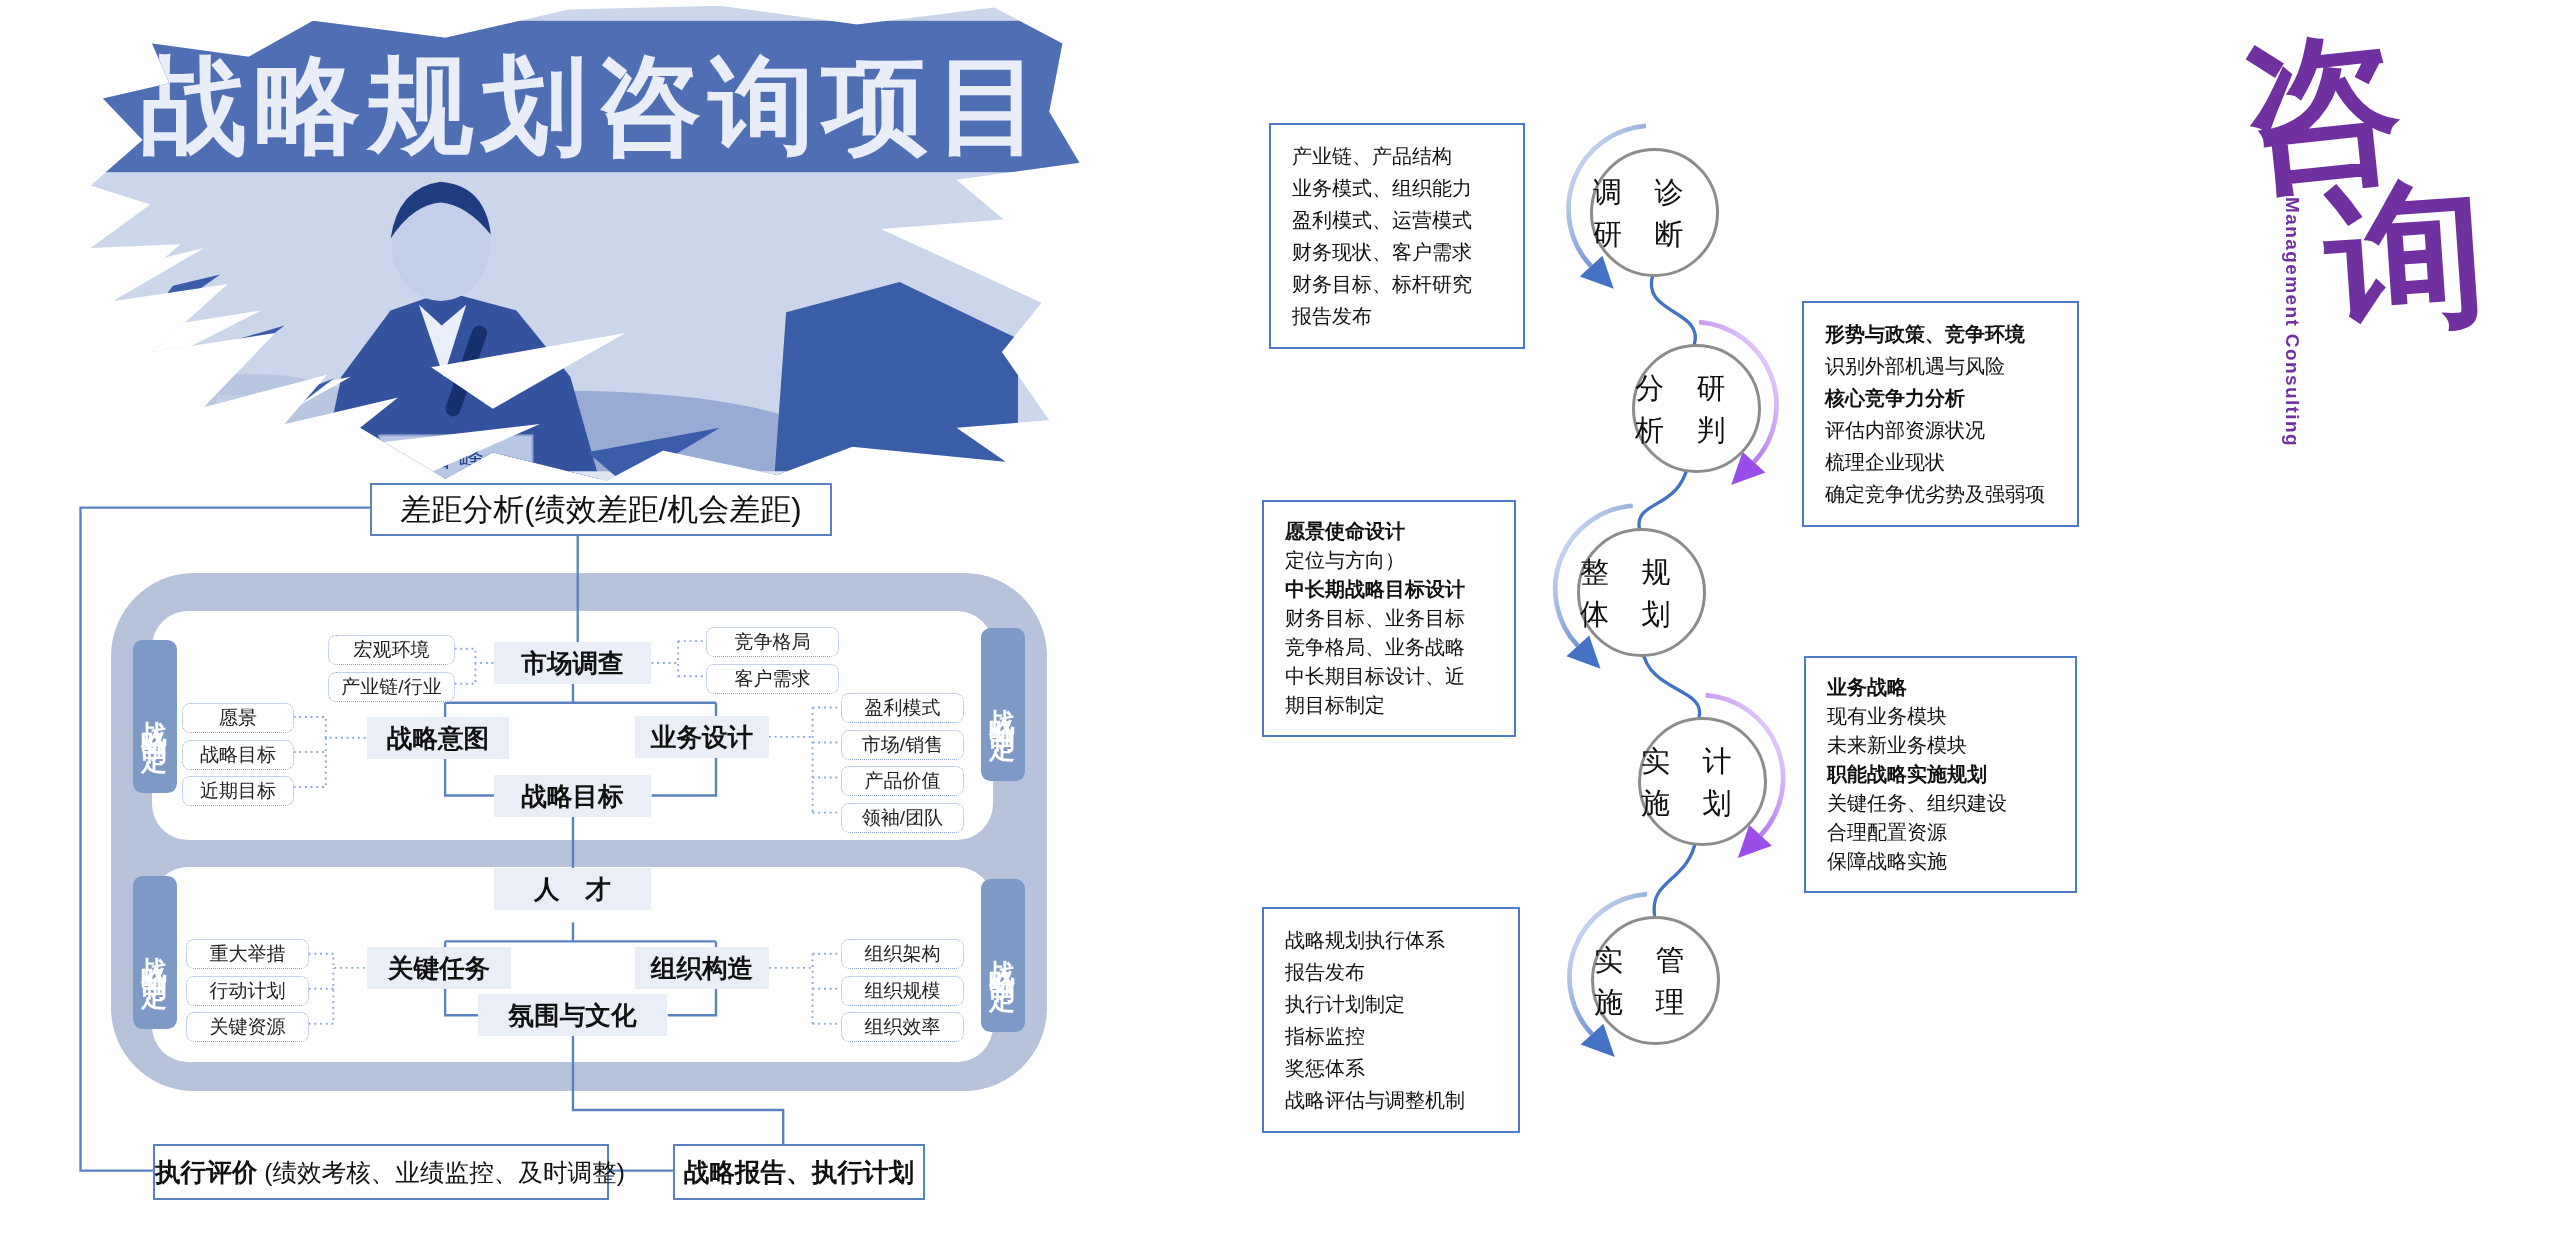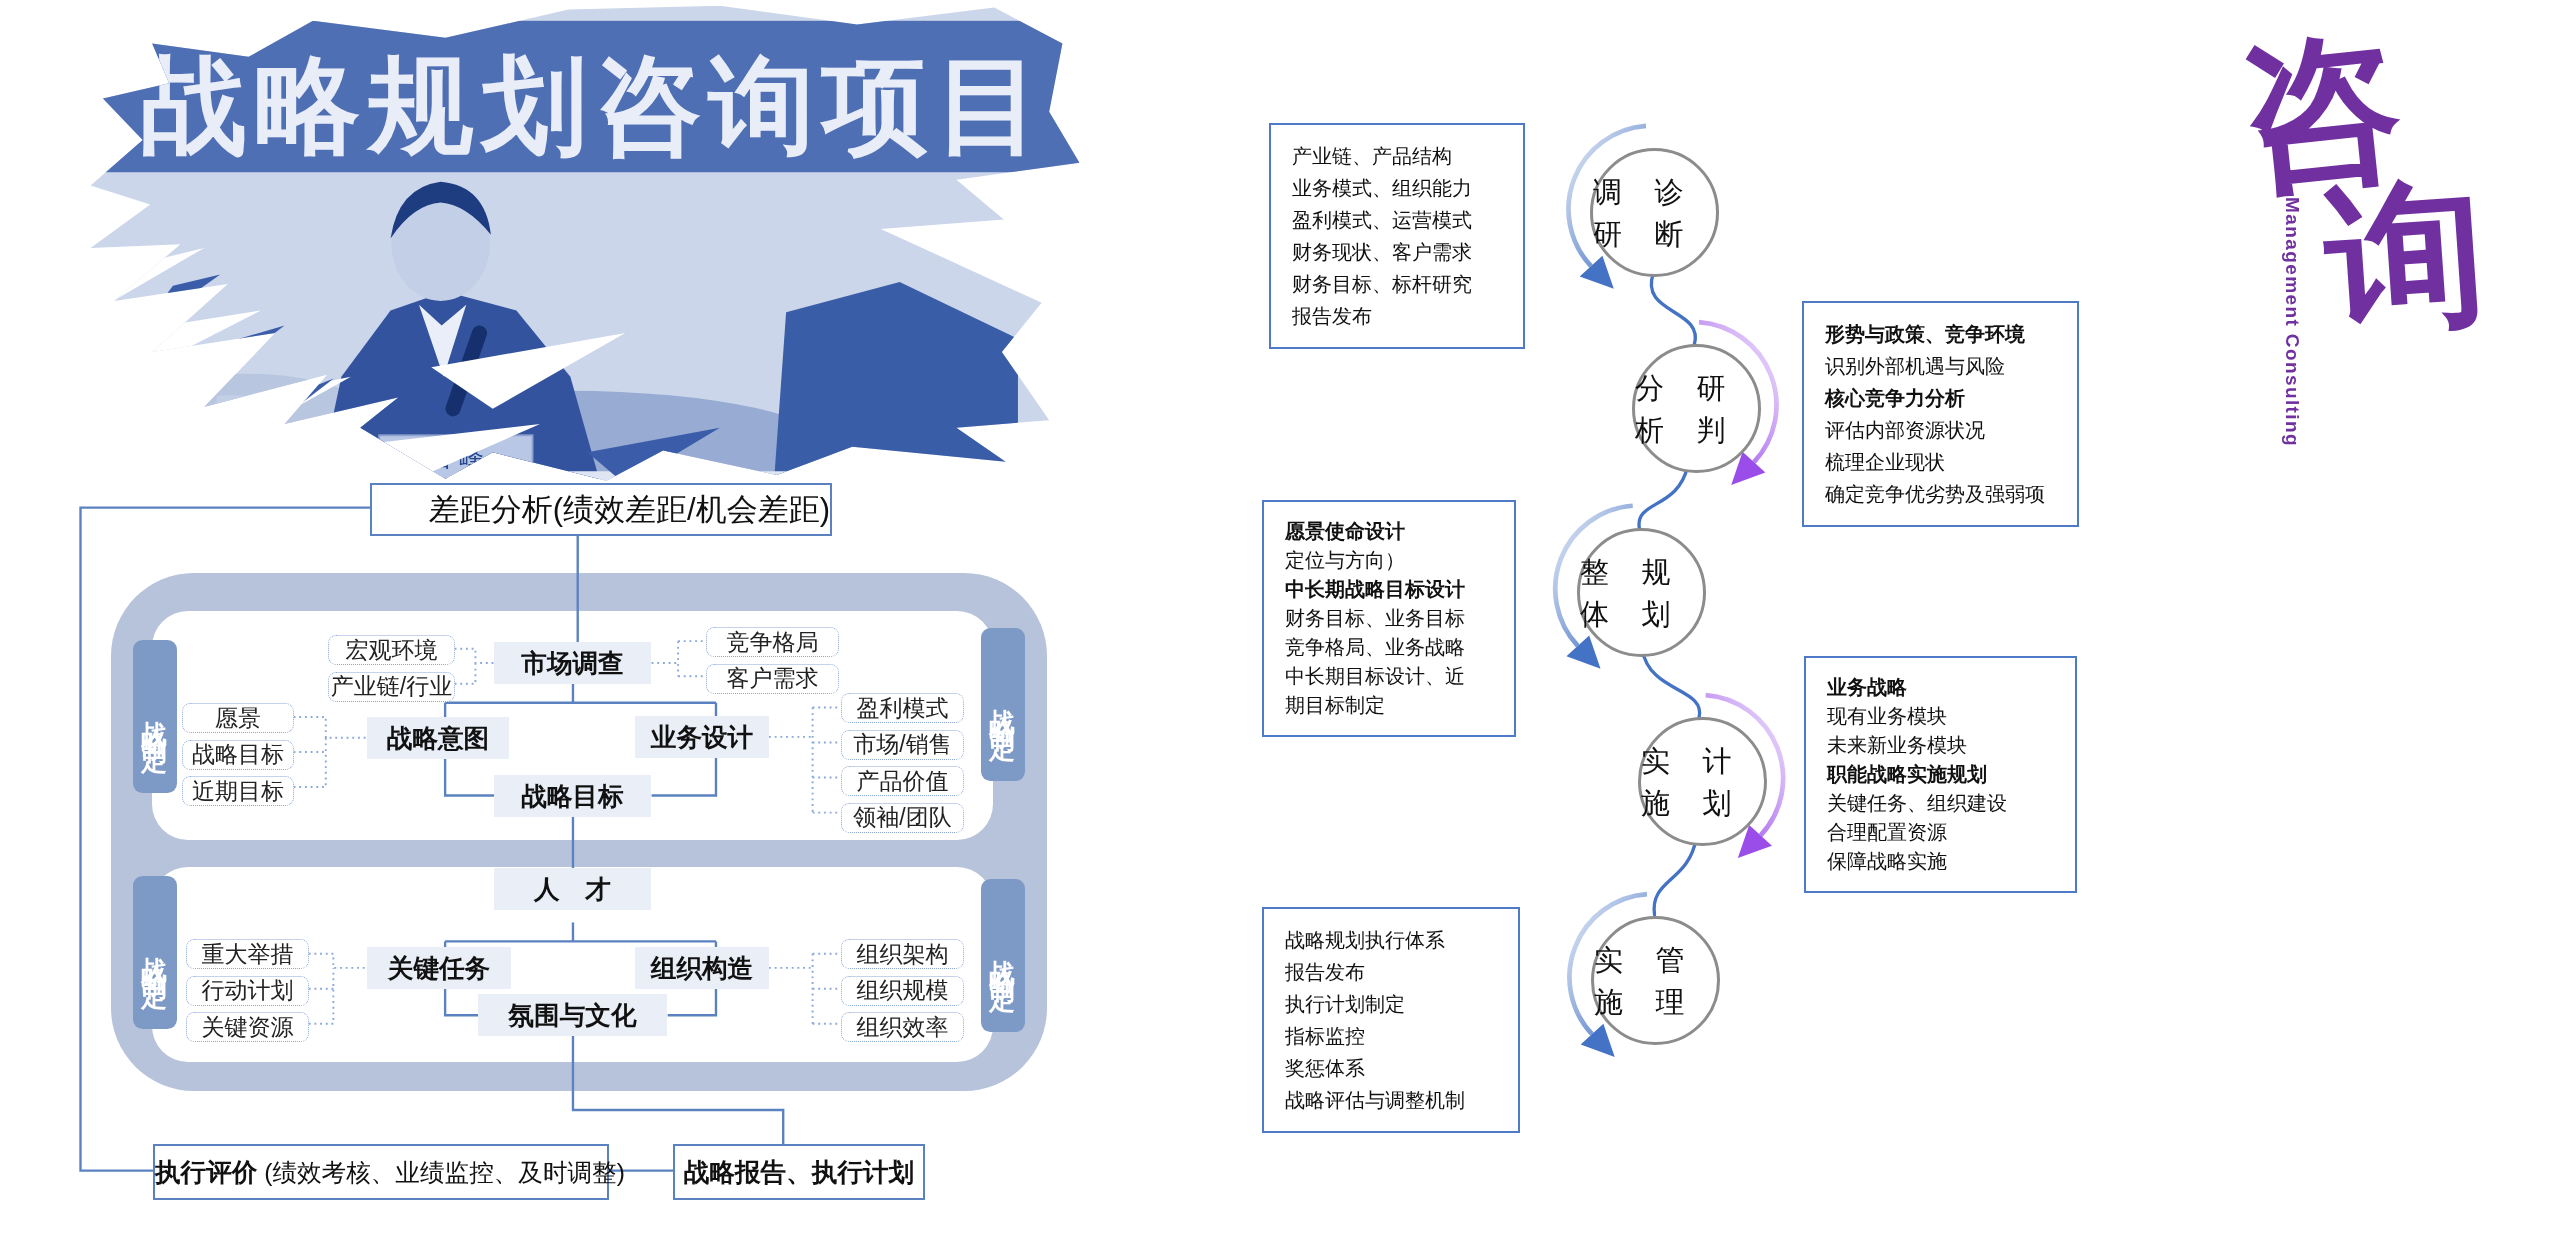--- a/index.html
+++ b/index.html
@@ -13,27 +13,27 @@
   .inner-white{background:#fff;border-radius:36px;z-index:1;}
   .iw-top{left:152px;top:611px;width:841px;height:229px;}
   .iw-bottom{left:152px;top:867px;width:841px;height:195px;}
 
   .side-label{width:44px;background:#7d99c6;border-radius:9.5px;color:#fff;z-index:3;
               display:flex;align-items:center;justify-content:center;
               writing-mode:vertical-rl;font-size:25.6px;font-weight:600;letter-spacing:8.5px;}
   .connector-svg{left:0;top:0;z-index:2;}
 
   .title-box{left:370px;top:483px;width:458px;height:49px;background:#fff;border:2.4px solid #5b82c0;z-index:3;
-             display:flex;align-items:center;justify-content:flex-end;font-size:31px;font-weight:500;}
+             display:flex;align-items:center;justify-content:center;font-size:31px;font-weight:500;}
 
   .center-box{background:#e9eef7;z-index:3;display:flex;align-items:center;justify-content:center;
               font-size:25.6px;font-weight:bold;color:#111;}
   .dotted-group{z-index:3;display:flex;flex-direction:column;}
   .dotted-item{height:28px;margin-bottom:6.6px;background:#fff;border:1.9px dotted #8aa8d8;border-radius:8.5px;
-               display:flex;align-items:center;justify-content:center;font-size:23px;color:#222;}
+               display:flex;align-items:center;justify-content:center;font-size:19px;color:#222;}
 
   .eval-box{left:153px;top:1144px;width:452px;height:52px;background:#fff;border:2.4px solid #5b82c0;z-index:3;
             display:flex;align-items:center;justify-content:flex-start;font-size:24.6px;white-space:pre;}
   .eval-box b{font-size:25.6px;}
   .report-box{left:673px;top:1144px;width:248px;height:52px;background:#fff;border:2.4px solid #5b82c0;z-index:3;
               display:flex;align-items:center;justify-content:center;font-size:25.6px;font-weight:bold;}
 
   
   .flow-circle{width:123px;height:123px;border-radius:50%;background:#fff;border:3.3px solid #8c8c8c;z-index:3;
                display:flex;flex-direction:row;align-items:center;justify-content:center;

